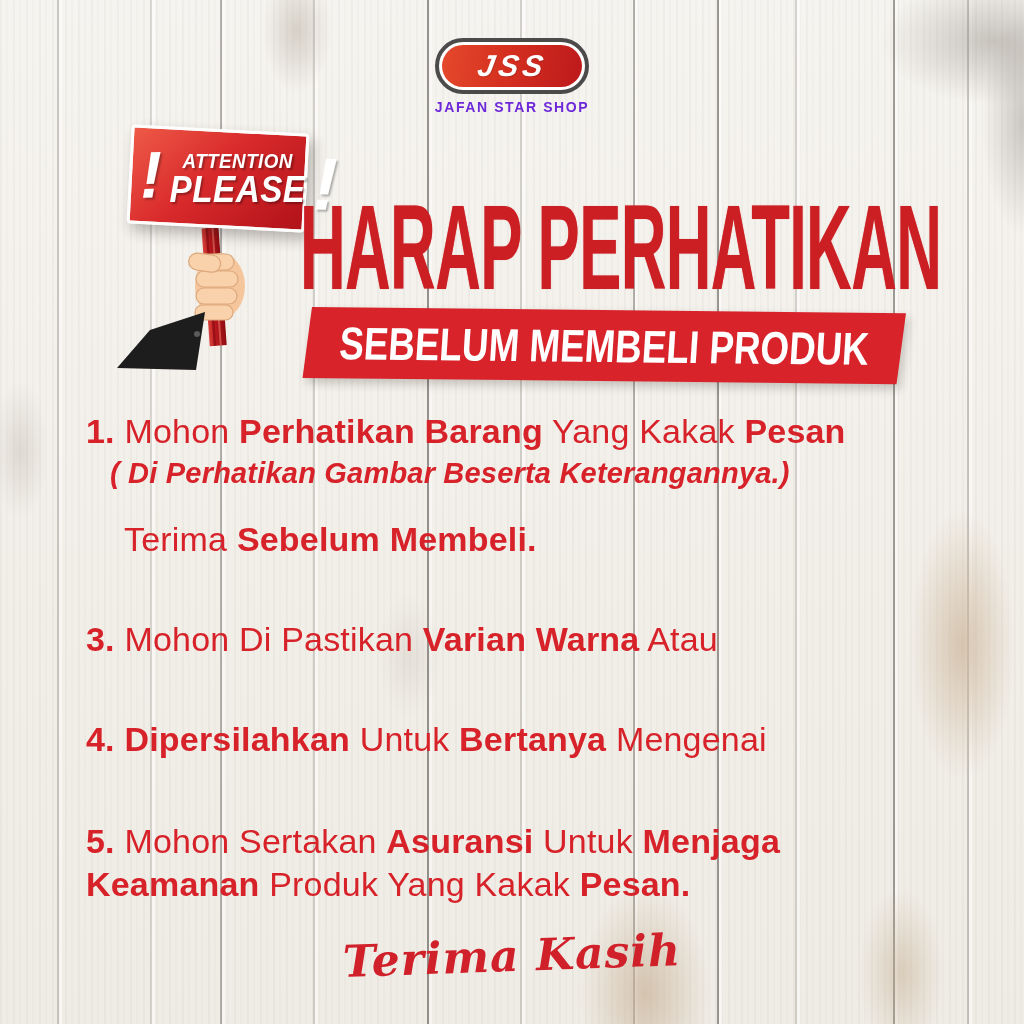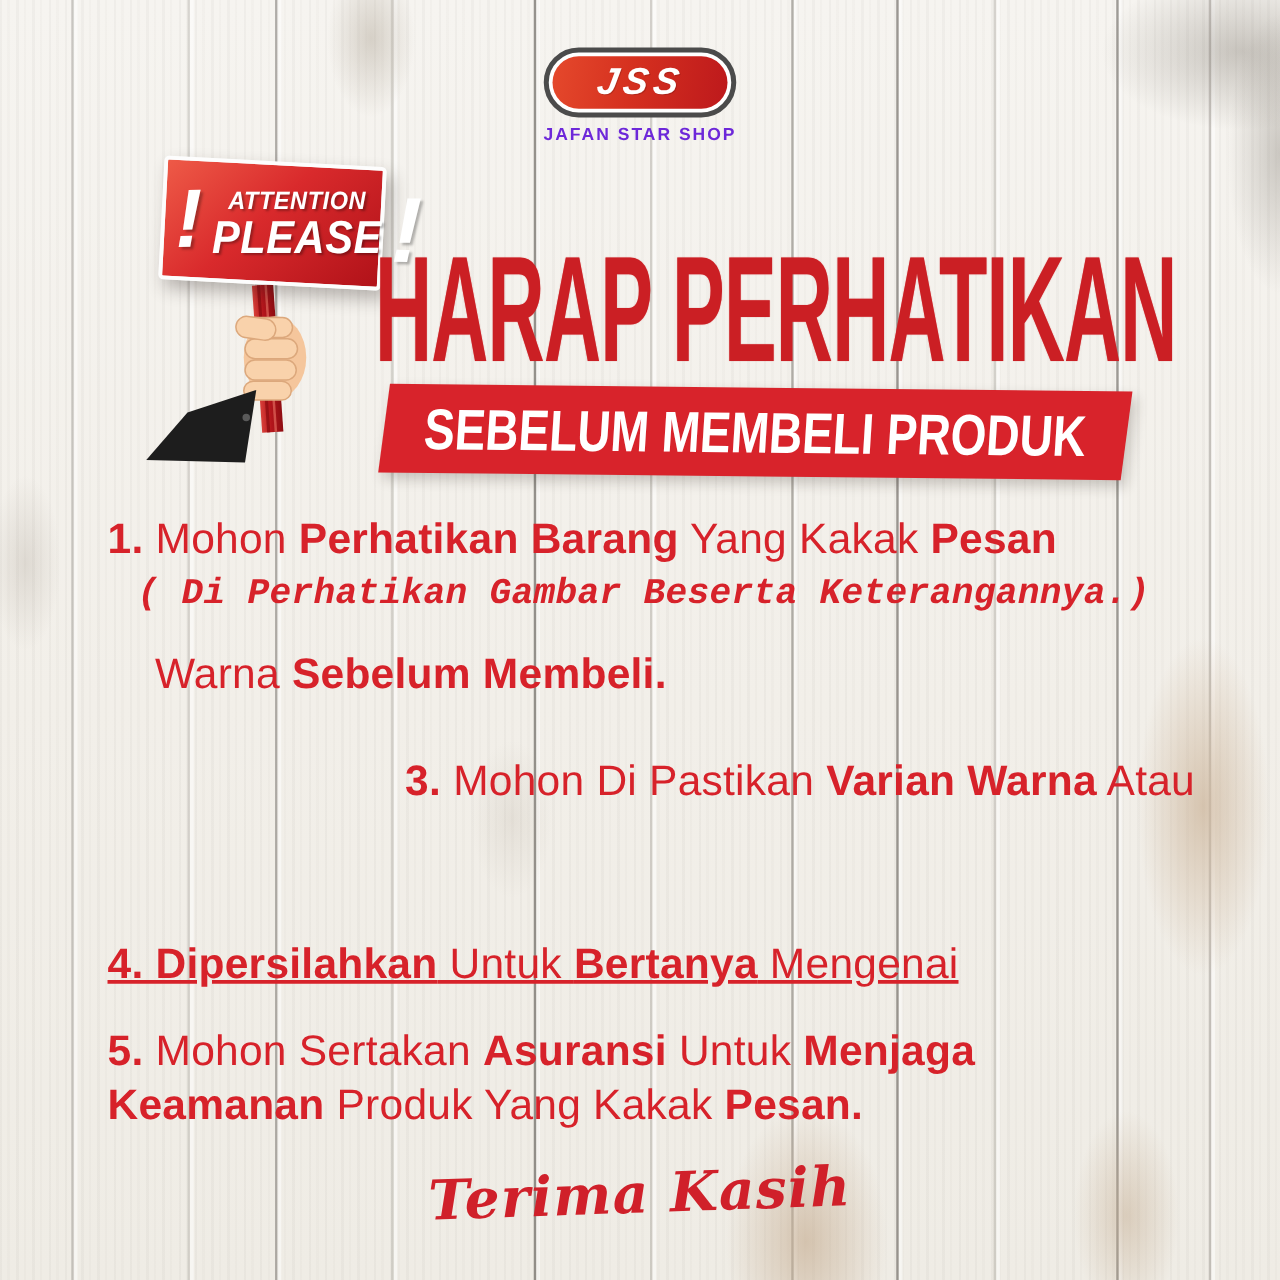--- a/index.html
+++ b/index.html
@@ -69,26 +69,26 @@
     display:flex;align-items:center;justify-content:center;}
   .banner span{display:inline-block;color:#fff;font-weight:800;font-size:46px;
     white-space:nowrap;letter-spacing:0px;transform:skewX(4deg) scaleX(.8);line-height:1;}
 
   
   .list{position:absolute;left:86px;top:0;width:870px;height:1024px;}
   .n-item{position:absolute;left:0;width:100%;color:var(--text-red);
     font-size:34px;line-height:43px;letter-spacing:.2px;}
   .n-item:nth-of-type(1){top:410px;}
   .n-item:nth-of-type(2){top:518px;}
-  .n-item:nth-of-type(3){top:604px;text-align:right;}
-  .n-item:nth-of-type(4){top:750px;text-decoration:underline;}
+  .n-item:nth-of-type(3){top:618px;}
+  .n-item:nth-of-type(4){top:718px;}
   .n-item:nth-of-type(5){top:820px;}
   .n-line{white-space:nowrap;}
   .seg-b{font-weight:800;}
-  .seg-i{font-style:italic;font-family:Liberation Mono, monospace;}
+  .seg-i{font-style:italic;}
   .note{font-size:29px;line-height:40px;}
   .ind-1{padding-left:24px;}
   .ind-2{padding-left:38px;}
 
   
   .thanks{position:absolute;left:0;right:0;top:930px;text-align:center;
     font-family:"DejaVu Serif",cursive,serif;font-style:italic;font-weight:700;
     font-size:44px;color:var(--script-red);transform:rotate(-2deg);
     letter-spacing:1px;}
 </style>
@@ -164,21 +164,21 @@
   <div class="banner">
     <span>SEBELUM MEMBELI PRODUK</span>
   </div>
 
   <div class="list" id="notice-list">
       <div class="n-item">
         <div class="n-line ind-0"><span class="seg-b ">1.</span><span class=""> Mohon </span><span class="seg-b ">Perhatikan Barang</span><span class=""> Yang Kakak </span><span class="seg-b ">Pesan</span></div>
         <div class="n-line ind-1 note"><span class="seg-b seg-i">( Di Perhatikan Gambar Beserta Keterangannya.)</span></div>
       </div>
       <div class="n-item">
-        <div class="n-line ind-2"><span class="">Warna </span><span class="seg-b ">Sebelum Membeli.</span></div>
+        <div class="n-line ind-2"><span class="">Terima </span><span class="seg-b ">Sebelum Membeli.</span></div>
       </div>
       <div class="n-item">
         <div class="n-line ind-0"><span class="seg-b ">3.</span><span class=""> Mohon Di Pastikan </span><span class="seg-b ">Varian Warna</span><span class=""> Atau</span></div>
       </div>
       <div class="n-item">
         <div class="n-line ind-0"><span class="seg-b ">4. Dipersilahkan</span><span class=""> Untuk </span><span class="seg-b ">Bertanya</span><span class=""> Mengenai</span></div>
       </div>
       <div class="n-item">
         <div class="n-line ind-0"><span class="seg-b ">5.</span><span class=""> Mohon Sertakan </span><span class="seg-b ">Asuransi</span><span class=""> Untuk </span><span class="seg-b ">Menjaga</span></div>
         <div class="n-line ind-0"><span class="seg-b ">Keamanan</span><span class=""> Produk Yang Kakak </span><span class="seg-b ">Pesan.</span></div>

